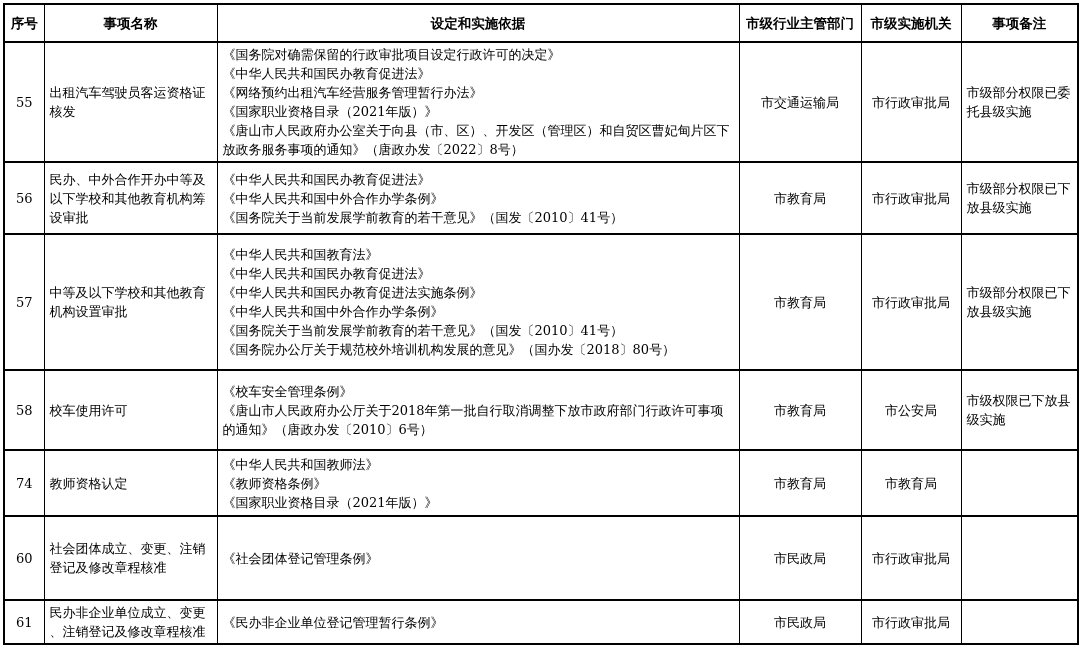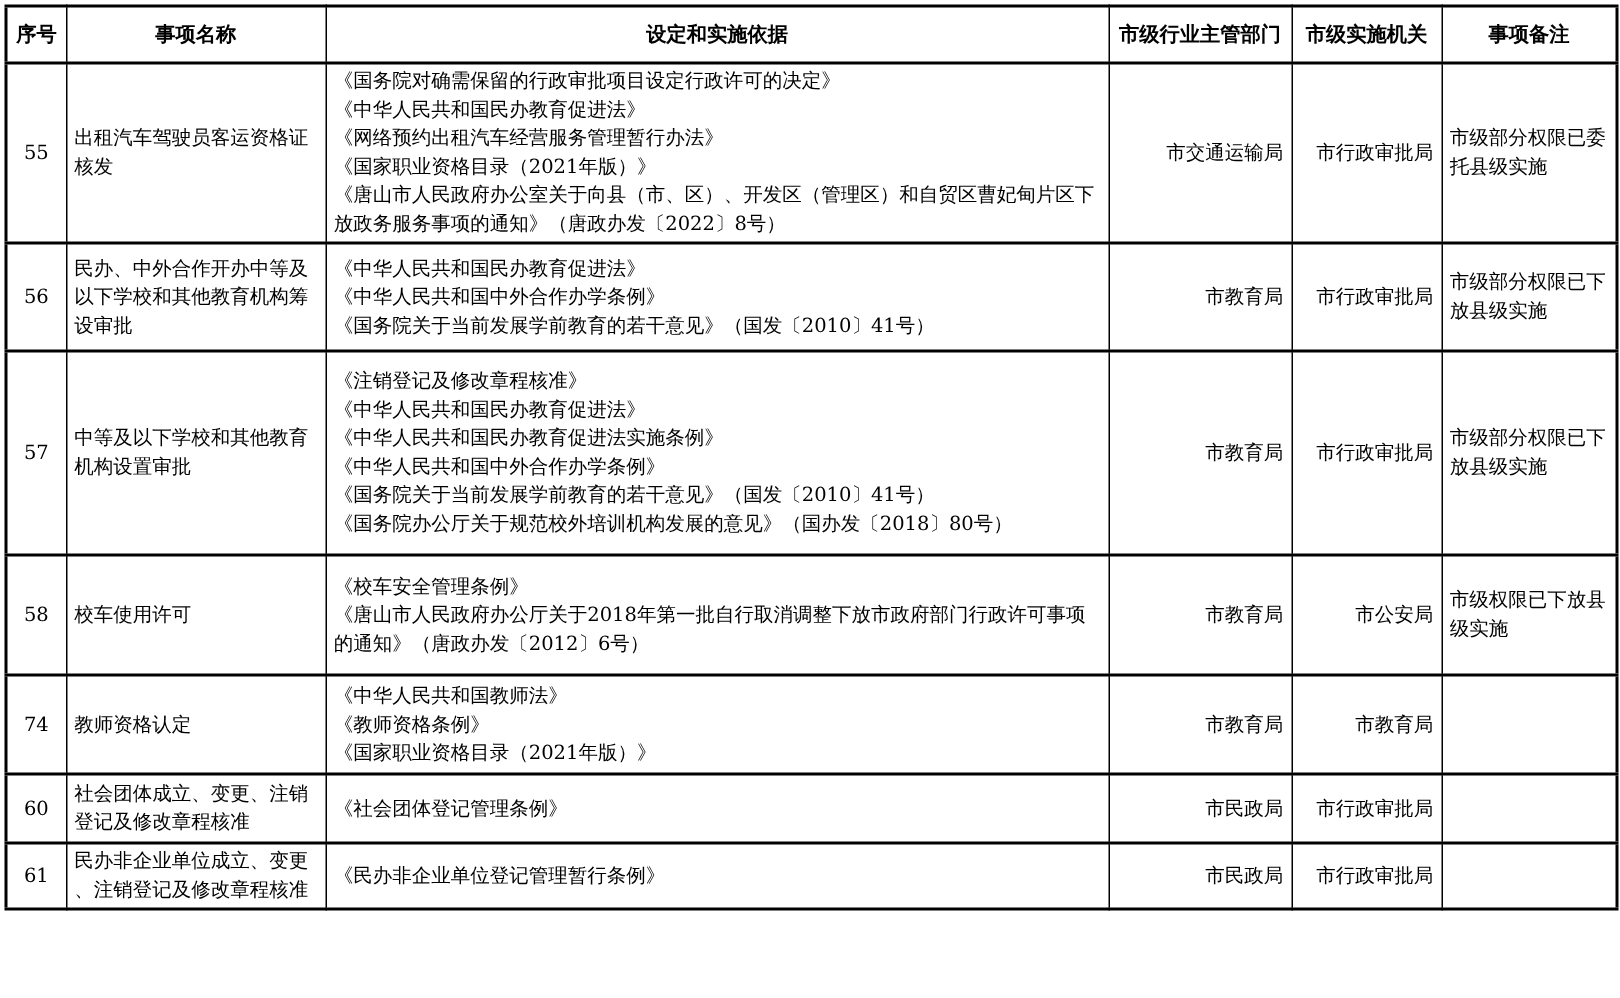--- a/index.html
+++ b/index.html
@@ -41,28 +41,28 @@
     font-weight: bold;
     text-align: center;
     font-size: 13.5px;
     height: 32px;
     margin-top: 48px;
   }
   td.c-no { text-align: center; font-family: "DejaVu Serif", "Liberation Serif", serif; margin-top: 38px; }
   td.c-name { text-align: left; line-break: anywhere; word-break: break-all; }
   td.c-basis { text-align: left; }
   td.c-basis .basis-line { line-break: anywhere; word-break: break-all; }
-  td.c-dept, td.c-agency { text-align: right; margin-top: 47px; }
+  td.c-dept, td.c-agency { text-align: center; margin-top: 47px; }
   td.c-remark { text-align: left; line-break: anywhere; word-break: break-all; }
   tr.row-55 { height: 110px; }
   tr.row-56 { height: 72px; }
   tr.row-57 { height: 136px; }
   tr.row-58 { height: 80px; }
   tr.row-59 { height: 66px; }
-  tr.row-60 { height: 46px; }
+  tr.row-60 { height: 84px; }
   tr.row-61 { height: 44px; }
 </style>
 </head>
 <body>
 
 <div class="page">
   <table class="gov-table">
     <colgroup>
       <col style="width:40px">
       <col style="width:173px">
@@ -105,37 +105,37 @@
             <div class="basis-line">《国务院关于当前发展学前教育的若干意见》（国发〔2010〕41号）</div>
           </td>
           <td class="c-dept">市教育局</td>
           <td class="c-agency">市行政审批局</td>
           <td class="c-remark">市级部分权限已下放县级实施</td>
         </tr>
         <tr class="row-57">
           <td class="c-no">57</td>
           <td class="c-name">中等及以下学校和其他教育机构设置审批</td>
           <td class="c-basis">
-            <div class="basis-line">《注销登记及修改章程核准》</div>
+            <div class="basis-line">《中华人民共和国教育法》</div>
             <div class="basis-line">《中华人民共和国民办教育促进法》</div>
             <div class="basis-line">《中华人民共和国民办教育促进法实施条例》</div>
             <div class="basis-line">《中华人民共和国中外合作办学条例》</div>
             <div class="basis-line">《国务院关于当前发展学前教育的若干意见》（国发〔2010〕41号）</div>
             <div class="basis-line">《国务院办公厅关于规范校外培训机构发展的意见》（国办发〔2018〕80号）</div>
           </td>
           <td class="c-dept">市教育局</td>
           <td class="c-agency">市行政审批局</td>
           <td class="c-remark">市级部分权限已下放县级实施</td>
         </tr>
         <tr class="row-58">
           <td class="c-no">58</td>
           <td class="c-name">校车使用许可</td>
           <td class="c-basis">
             <div class="basis-line">《校车安全管理条例》</div>
-            <div class="basis-line">《唐山市人民政府办公厅关于2018年第一批自行取消调整下放市政府部门行政许可事项的通知》（唐政办发〔2012〕6号）</div>
+            <div class="basis-line">《唐山市人民政府办公厅关于2018年第一批自行取消调整下放市政府部门行政许可事项的通知》（唐政办发〔2010〕6号）</div>
           </td>
           <td class="c-dept">市教育局</td>
           <td class="c-agency">市公安局</td>
           <td class="c-remark">市级权限已下放县级实施</td>
         </tr>
         <tr class="row-59">
           <td class="c-no">74</td>
           <td class="c-name">教师资格认定</td>
           <td class="c-basis">
             <div class="basis-line">《中华人民共和国教师法》</div>

